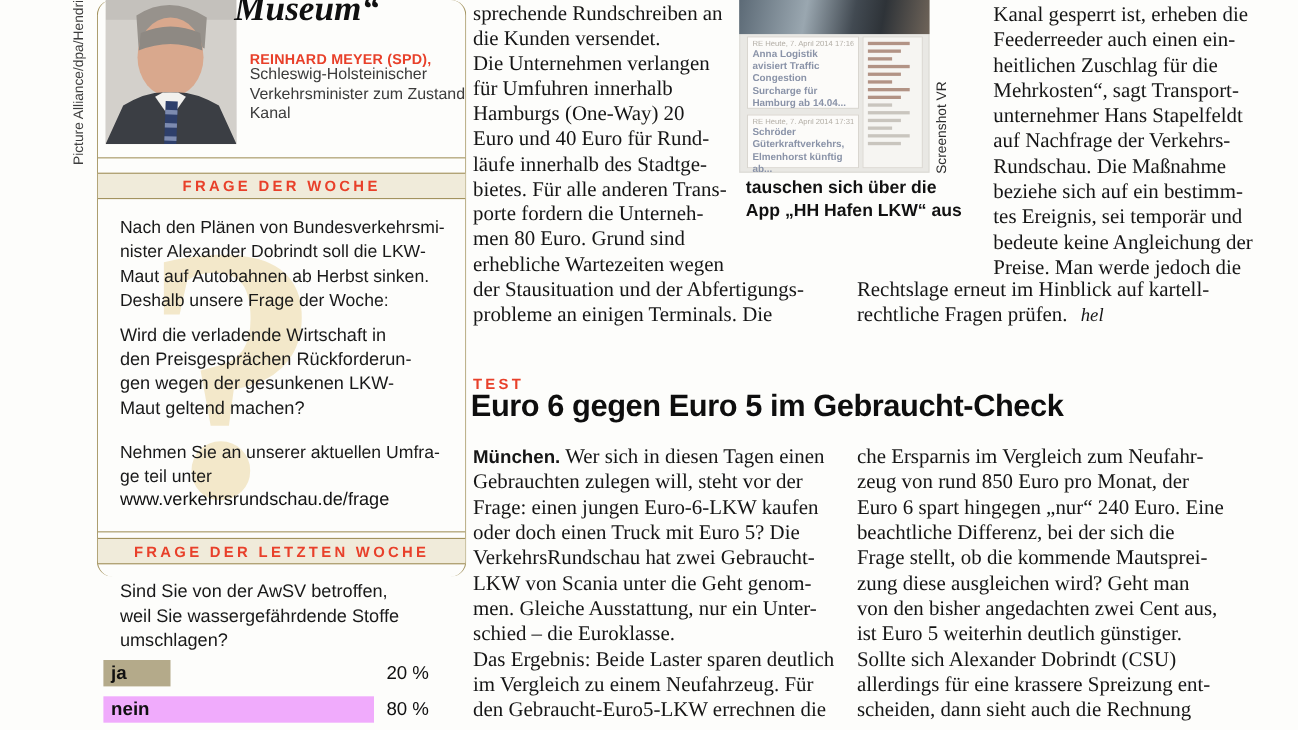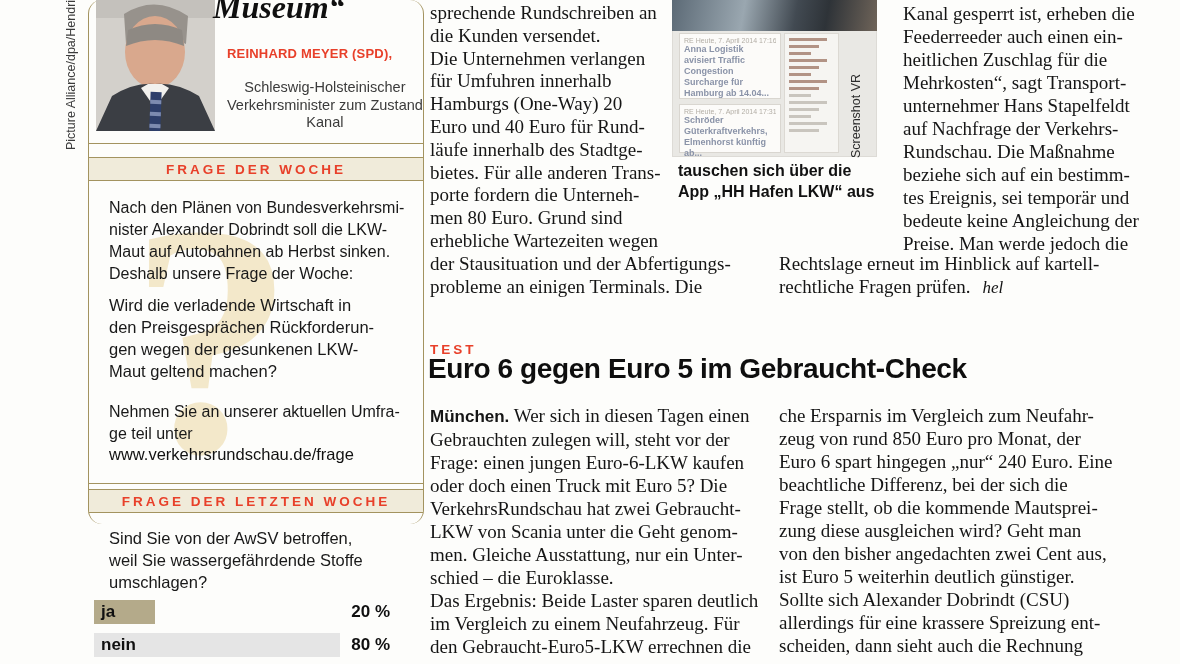--- a/index.html
+++ b/index.html
@@ -20,48 +20,48 @@
   #photo-credit{left:64px;top:150px;width:170px;}
   #shot-credit{left:849px;top:158px;width:112px;color:#2d2d2d;}
 
   
   #sidebar{position:absolute;left:88px;top:0;width:334px;height:524px;
            border-left:1px solid var(--gold);border-right:1px solid var(--gold);border-radius:14px;}
   #portrait{position:absolute;left:7px;top:0;width:119px;height:131px;overflow:hidden;
             background:linear-gradient(#d8d5d0,#c7c4bf);}
   #quote{position:absolute;left:124px;top:-11px;font-size:32px;font-weight:bold;font-style:italic;color:#101010;}
   #attr-name{position:absolute;left:138px;top:46px;font-size:13px;font-weight:bold;color:var(--red);letter-spacing:.2px;}
-  #attr-lines{position:absolute;left:138px;top:79px;font-size:14.5px;line-height:17.5px;color:#3b3b3b;text-align:center;}
+  #attr-lines{position:absolute;left:138px;top:60px;font-size:14.5px;line-height:17.5px;color:#3b3b3b;}
   .hline{position:absolute;left:0;width:100%;border-top:1px solid var(--gold);}
   .band{position:absolute;left:0;width:100%;height:22px;background:var(--band);
         border-top:1px solid var(--gold);border-bottom:1px solid var(--gold);
         display:flex;align-items:center;justify-content:center;
         color:var(--red);font-weight:bold;font-size:13.5px;letter-spacing:3px;}
   #watermark{position:absolute;left:40px;top:175px;font-size:330px;line-height:1;font-weight:bold;
              color:#f3e8ca;z-index:0;}
   .sb-text{position:absolute;left:20px;width:300px;font-size:16px;line-height:22px;color:#191919;z-index:1;}
   .sb-bold{font-weight:normal;font-size:16.5px;}
   #poll-link{position:absolute;left:20px;top:445px;font-size:16.5px;font-weight:normal;color:#111;z-index:1;}
   #poll-results{position:absolute;left:5px;top:600px;width:324px;height:64px;z-index:1;}
   .result-row{position:absolute;left:0;width:100%;height:24px;}
   .result-bar{position:absolute;left:0;top:0;height:24px;display:flex;align-items:center;
               padding-left:7px;font-weight:bold;font-size:17px;color:#101010;box-sizing:border-box;}
   .result-value{position:absolute;right:28px;top:0;height:24px;display:flex;align-items:center;
-                font-weight:bold;font-size:17px;color:#101010;}
+                font-weight:normal;font-size:17px;color:#101010;}
 
   
   .col{position:absolute;font-size:19px;color:#151515;}
   #hafen-col1{left:430px;top:2px;width:245px;line-height:22.8px;}
   #hafen-col1-wide{left:430px;top:252px;width:330px;line-height:23px;}
   #hafen-col2{left:878px;top:2px;width:280px;line-height:23px;margin-left:25px;}
   #hafen-col2-wide{left:779px;top:252px;width:390px;line-height:23px;}
   .byline{font-style:italic;margin-left:12px;font-size:17px;}
 
   #app-shot{position:absolute;left:672px;top:0;width:173px;height:157px;background:#e9e8e4;
-            box-shadow:0 0 0 1px #dddbd6 inset;padding-left:32px;}
+            box-shadow:0 0 0 1px #dddbd6 inset;}
   #shot-photo{position:absolute;left:0;top:0;width:100%;height:31px;
               background:linear-gradient(100deg,#5c6a76 0%,#9aa7b0 35%,#424a52 60%,#2e3338 75%,#6f6459 100%);}
   .shot-card{position:absolute;background:#fcfbf9;border:1px solid #d9d6d0;padding:3px 4px;box-sizing:border-box;}
   #card1{left:7px;top:33px;width:102px;height:66px;}
   #card2{left:7px;top:104px;width:102px;height:49px;}
   .shot-meta{font-size:7px;color:#b3aea6;white-space:nowrap;overflow:hidden;filter:blur(.4px);}
   .shot-body{font-size:9px;line-height:11px;color:#8a93a8;font-weight:bold;filter:blur(.5px);}
   #shot-side{position:absolute;left:112px;top:33px;width:55px;height:120px;background:#f6f5f2;
              border:1px solid #dcd9d3;box-sizing:border-box;padding:4px 4px;}
   .side-line{height:3px;margin:0 0 4px 0;background:#9b7260;opacity:.75;}
@@ -149,21 +149,21 @@
         <div class="tline">weil Sie wassergefährdende Stoffe</div>
         <div class="tline">umschlagen?</div>
       </div>
 
     <div id="poll-results">
         <div class="result-row" style="top: 0px;">
           <div class="result-bar" style="width: 61px; background: rgb(180, 170, 138);">ja</div>
           <div class="result-value">20 %</div>
         </div>
         <div class="result-row" style="top: 33px;">
-          <div class="result-bar" style="width: 246px; background: #e5e5e5; text-align: right;">nein</div>
+          <div class="result-bar" style="width: 246px; background: #f0abfc; text-align: right;">nein</div>
           <div class="result-value">80 %</div>
         </div>
       </div>
   </section>
 
   <section>
     <div id="hafen-col1" class="col serif">
         <div class="tline">sprechende Rundschreiben an</div>
         <div class="tline">die Kunden versendet.</div>
         <div class="tline">Die Unternehmen verlangen</div>

